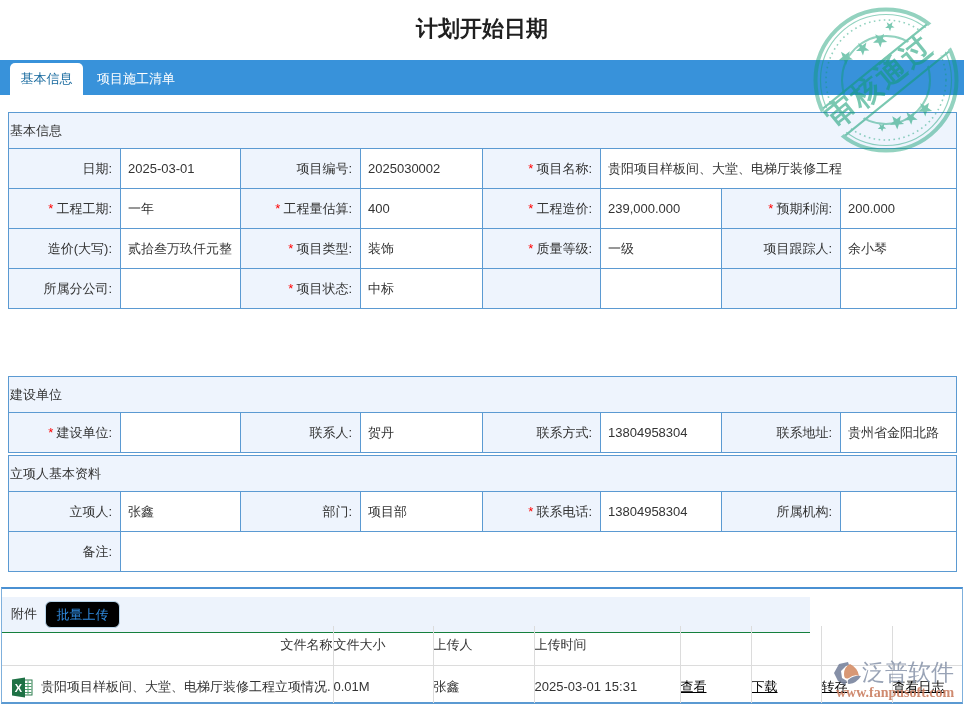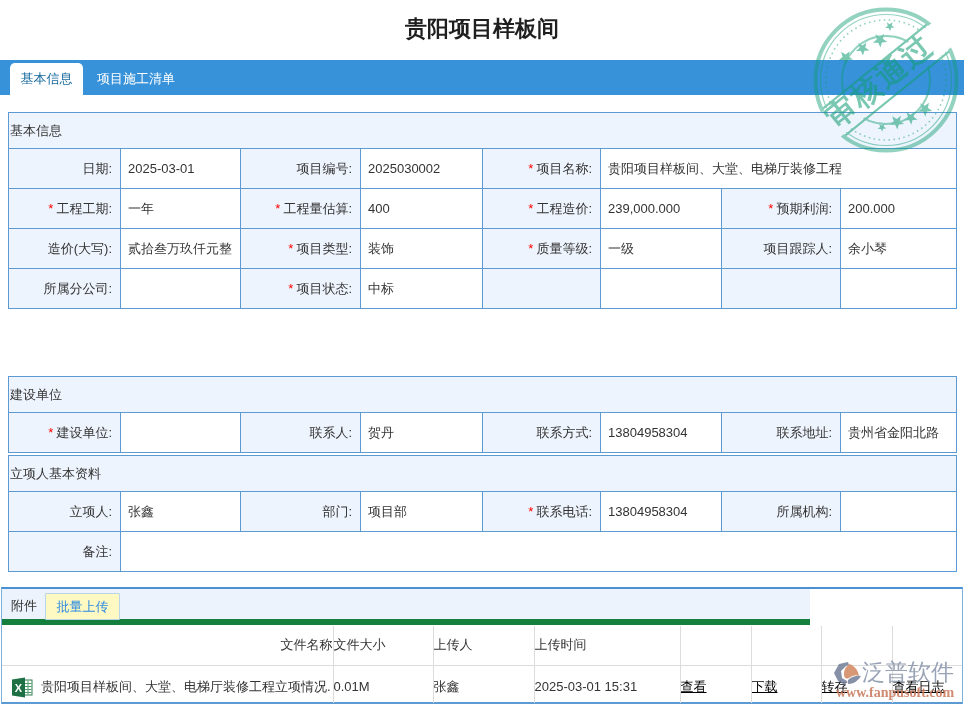--- a/index.html
+++ b/index.html
@@ -7,35 +7,35 @@
 .tabbar{position:absolute;top:60px;left:0;width:964px;height:35px;background:#3892da;}
 .tab1{position:absolute;top:63px;left:10px;width:73px;height:33px;background:#fff;border-radius:5px 5px 0 0;color:#17699e;text-align:center;line-height:32px;z-index:2;}
 .tab2{position:absolute;top:63px;left:83px;width:106px;height:32px;color:#fff;text-align:center;line-height:32px;z-index:2;}
 table.grid{position:absolute;left:8px;border-collapse:collapse;table-layout:fixed;width:948px;}
 table.grid td{border:1px solid #5b9ad2;height:40px;overflow:hidden;white-space:nowrap;}
 table.grid td.h{background:#eef4fd;height:36px;padding-left:1px;text-align:left;}
 table.grid td.l{background:#eef4fd;text-align:right;padding-right:8px;}
 table.grid td.v{background:#fff;text-align:left;padding-left:7px;}
 i.r{font-style:normal;color:#ff0000;margin-right:3px;}
 .attbox{position:absolute;left:1px;top:587px;width:962px;height:117px;border:1px solid #7fb0dc;border-top:2px solid #4a90d2;border-bottom:2px solid #5b9ad2;}
-.attbar{position:absolute;left:0;top:0;width:808px;height:36px;background:#edf3fc;border-bottom:6px solid #15803d;}
+.attbar{position:absolute;left:0;top:8px;width:808px;height:36px;background:#edf3fc;border-bottom:1px solid #15803d;}
 .attbar .t{position:absolute;left:9px;top:8px;}
-.btn{position:absolute;left:43px;top:4px;width:75px;height:27px;background:#fef9c3;border:1px solid #b9d5ea;border-radius:1px;color:#2f8be0;text-align:center;line-height:25px;}
+.btn{position:absolute;left:43px;top:4px;width:75px;height:27px;background:#000000;border:1px solid #b9d5ea;border-radius:6px;color:#2f8be0;text-align:center;line-height:25px;}
 table.att{position:absolute;left:0;top:37px;border-collapse:collapse;table-layout:fixed;width:960px;}
 table.att td{border:1px solid #dcdcdc;height:39px;overflow:hidden;white-space:nowrap;}
 table.att tr td:first-child{border-left:none;text-align:right;}
 table.att tr td:last-child{border-right:none;}
 table.att tr:first-child td{border-top:none;}
 table.att tr:last-child td{border-bottom:none;height:38px;padding-top:5px;}
 a.lk{color:#000000;text-decoration:underline;}
 .fname{display:flex;align-items:center;padding-left:10px;}
 .fname svg{margin-right:8px;flex:none;margin-top:2px;}
 </style></head>
 <body>
-<div class="title">贵阳项目样板间</div>
+<div class="title">计划开始日期</div>
 <div class="tabbar"></div>
 <div class="tab1">基本信息</div>
 <div class="tab2">项目施工清单</div>
 
 <table class="grid" style="top:112px;">
 <colgroup>
       <col style="width:112px">
       <col style="width:120px">
       <col style="width:120px">
       <col style="width:122px">

